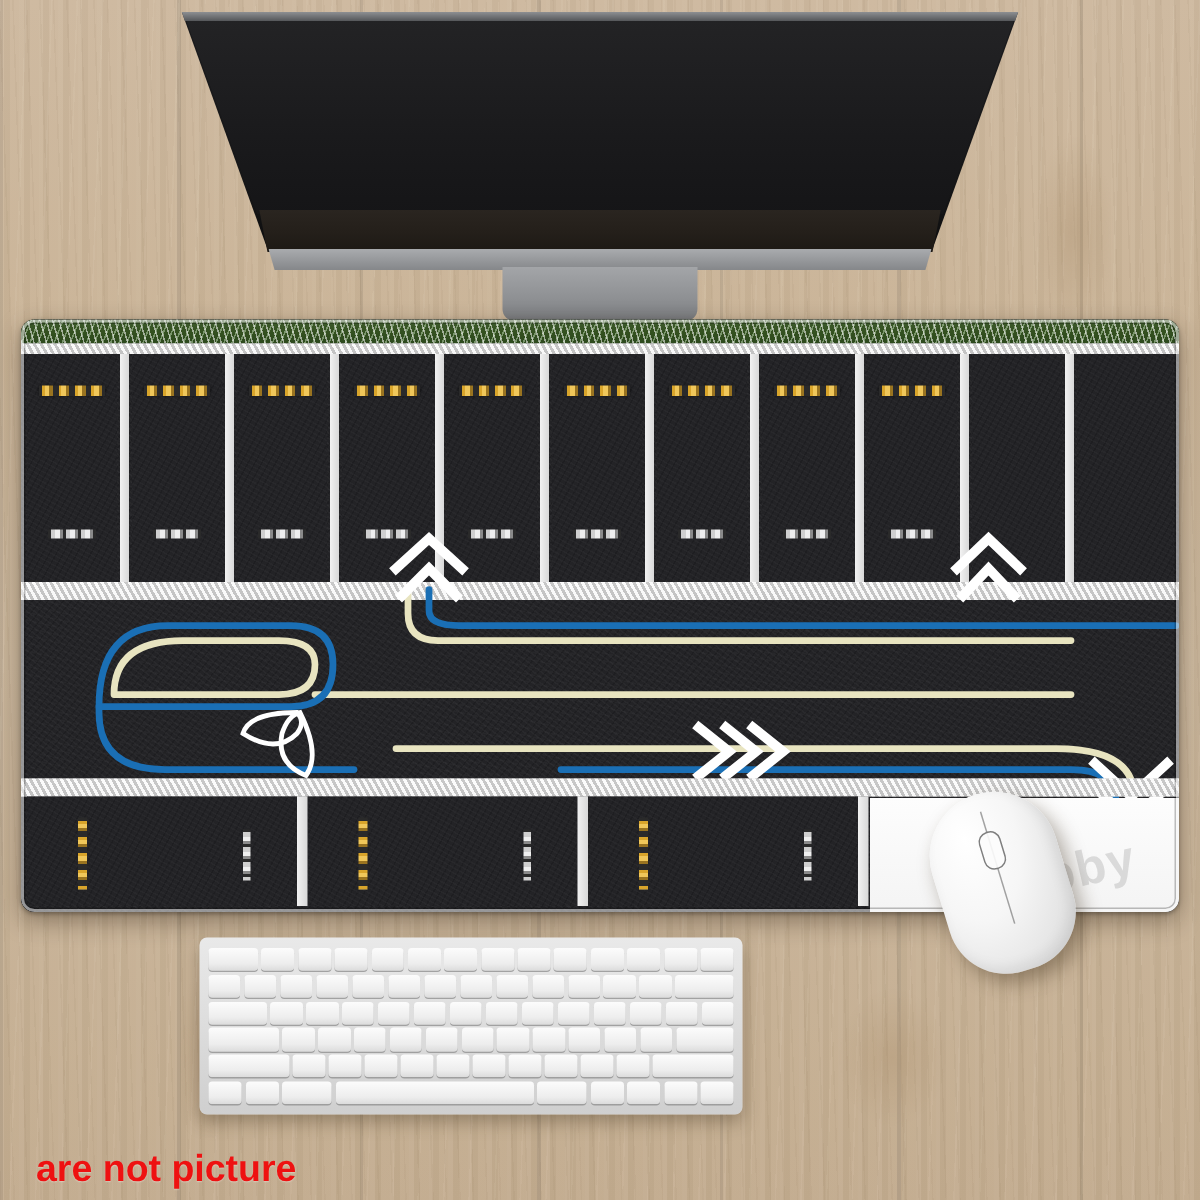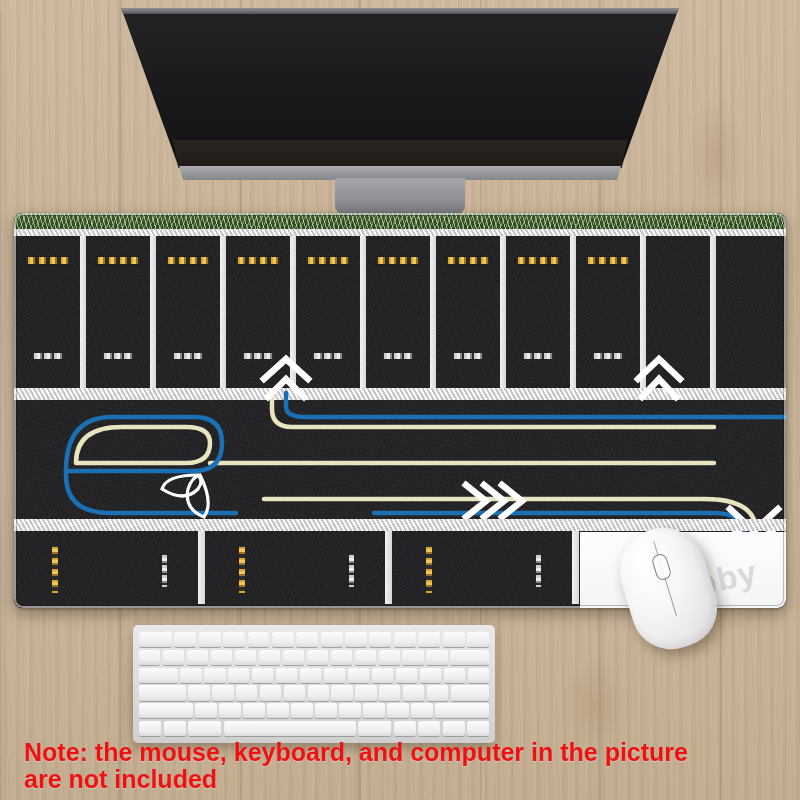--- a/index.html
+++ b/index.html
@@ -424,17 +424,16 @@
       <div class="key w60"></div>
         <div class="key w15"></div>
         <div class="key"></div>
       <div class="key"></div>
         <div class="key"></div>
         <div class="key"></div>
     </div>
   </div>
 
   <div class="note">
-    <div>Note: the mouse, keyboard, and computer in the picture</div>
-    <div>are not included</div>
+    <div>are not picture</div>
   </div>
 
 </div>
 
 </body></html>

